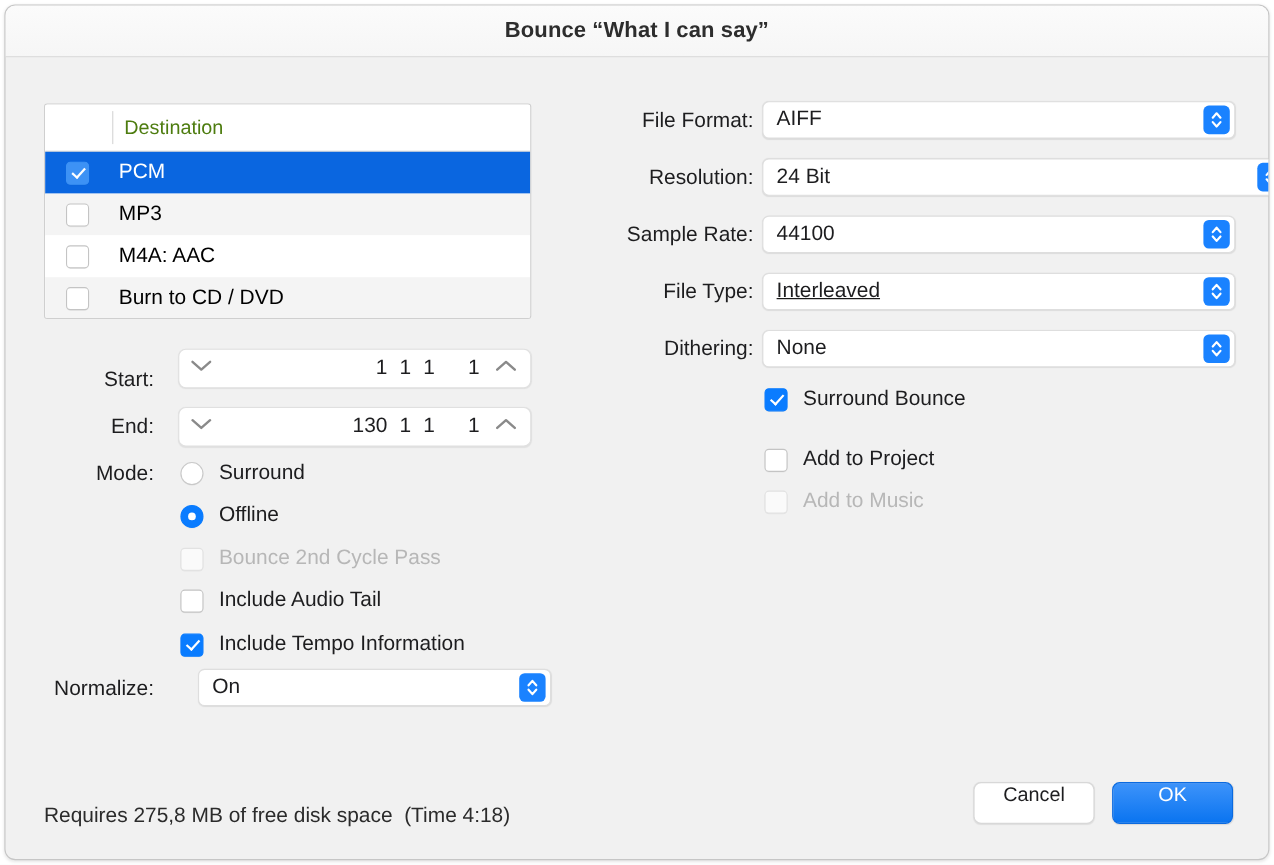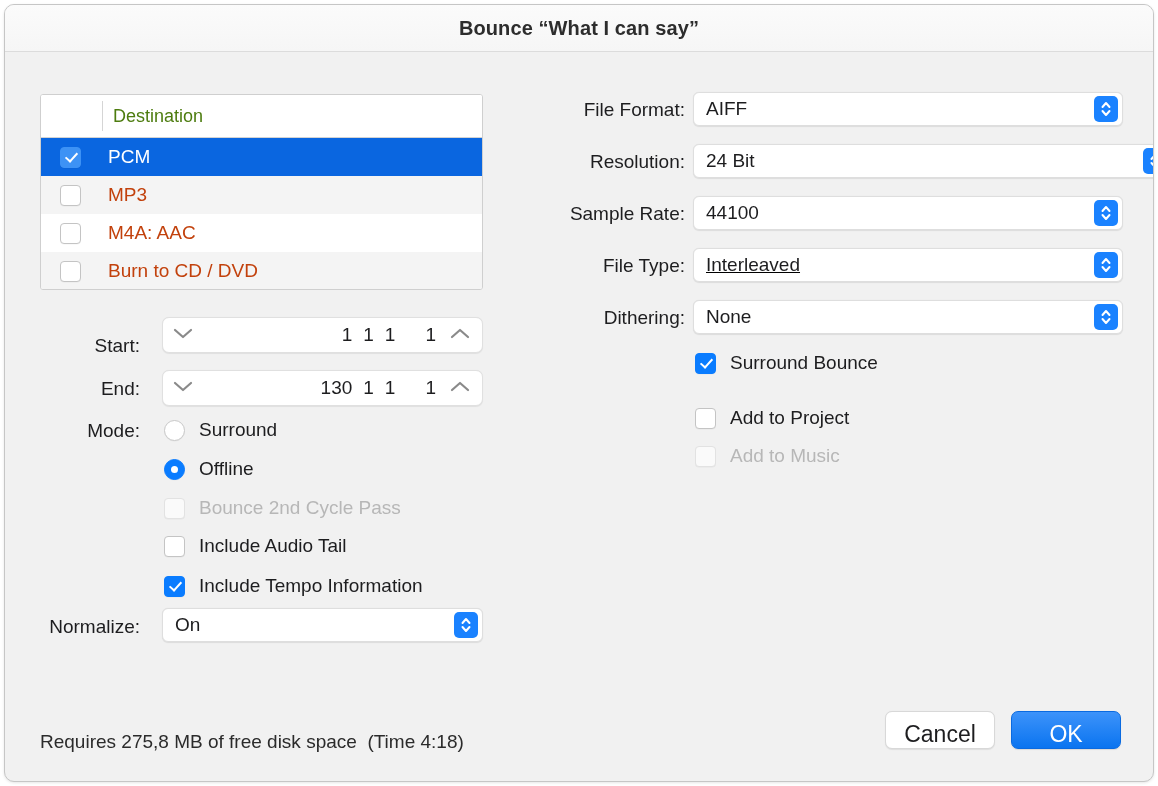--- a/index.html
+++ b/index.html
@@ -89,21 +89,21 @@
     align-items: center;
   }
   .dest-row.odd  { background: #f4f4f4; }
   .dest-row.even { background: #ffffff; }
   .dest-row.selected { background: #0a66e0; }
   .dest-row .row-check { position: absolute; left: 19px; }
   .dest-row .row-label {
     position: absolute;
     left: 67px;
     font-size: 19px;
-    color: #c2410c;
+    color: #000000;
   }
   .dest-row.selected .row-label { color: #ffffff; }
 
   
   .cbox {
     width: 21px;
     height: 21px;
     box-sizing: border-box;
     border: 1px solid #c4c4c4;
     border-radius: 4px;
@@ -224,23 +224,23 @@
   .nums .seg { margin-left: 11px; }
   .nums .seg.last { margin-left: 30px; margin-right: 14px; }
 
   
   .btn {
     position: absolute;
     box-sizing: border-box;
     height: 38px;
     border-radius: 7px;
     display: flex;
-    align-items: flex-end;
+    align-items: flex-start;
     justify-content: center;
-    font-size: 23px;
+    font-size: 18px;
   }
   .btn-cancel {
     background: #ffffff;
     border: 1px solid #d8d8d8;
     color: #1d1d1f;
     box-shadow: 0 0.5px 1px rgba(0,0,0,0.08);
   }
   .btn-ok {
     background: linear-gradient(to bottom, #3d93fa 0%, #0a74f0 100%);
     border: 1px solid #0a6ae0;
@@ -361,21 +361,21 @@
     <span class="cbox"></span>
     <span class="opt-label">Include Audio Tail</span>
   </div>
 
   <div class="row-opt" style="left:159px; top:570px;">
     <span class="cbox checked"></span>
     <span class="opt-label">Include Tempo Information</span>
   </div>
 
   <div class="lbl-right" style="left:20px; top:611px; width:115px;">Normalize:</div>
-  <div class="popup" style="position:absolute; left:157px; top:603px; width:321px;">
+  <div class="popup" style="position:absolute; left:175px; top:603px; width:321px;">
     <span class="popup-value">On</span>
     <span class="stepper-blue">
       <svg width="14" height="18" viewBox="0 0 14 18">
         <path d="M3.5 7 L7 3 L10.5 7" stroke="#ffffff" stroke-width="2" fill="none" stroke-linecap="round" stroke-linejoin="round"></path>
         <path d="M3.5 11 L7 15 L10.5 11" stroke="#ffffff" stroke-width="2" fill="none" stroke-linecap="round" stroke-linejoin="round"></path>
       </svg>
     </span>
   </div>
 
   <div class="lbl-right" style="left:440px; top:94px; width:240px;">File Format:</div>

